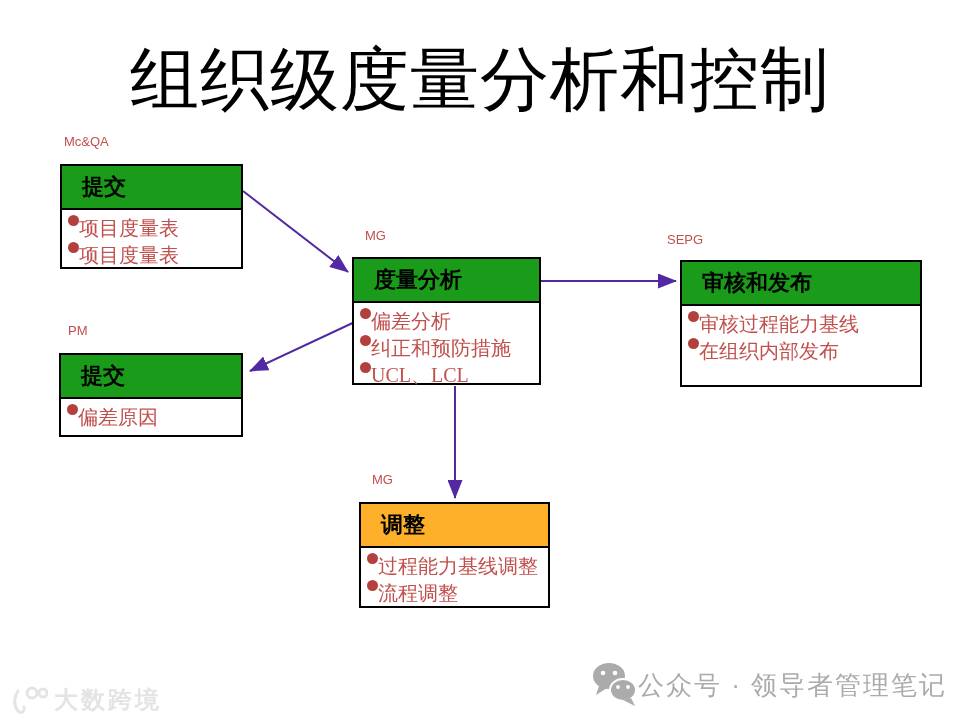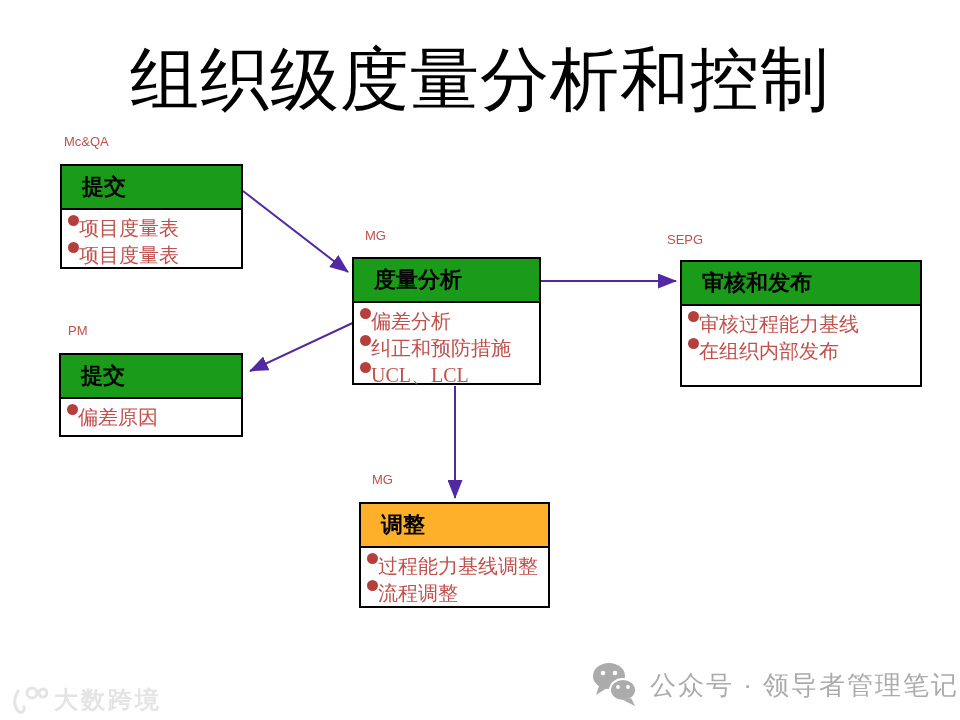--- a/index.html
+++ b/index.html
@@ -33,21 +33,21 @@
   .dot{width:11px;height:11px;border-radius:50%;background:var(--bullet);flex:0 0 11px;}
   svg.overlay{position:absolute;left:0;top:0;pointer-events:none;}
   .arrow{stroke:var(--arrow);stroke-width:2;fill:none;}
   .ah-fill{fill:var(--arrow);}
   .wm{
     position:absolute;left:10px;top:684px;display:flex;align-items:center;gap:6px;
     color:var(--watermark-gray);font-family:"Liberation Sans","DejaVu Sans",sans-serif;
     font-size:24px;font-weight:bold;letter-spacing:3px;
   }
   .credit{
-    position:absolute;left:592px;top:662px;display:flex;align-items:center;gap:12px;
+    position:absolute;left:592px;top:662px;display:flex;align-items:center;
     color:var(--footer-gray);font-family:"Liberation Sans","DejaVu Sans",sans-serif;
     font-size:26px;font-weight:400;letter-spacing:2px;
   }
 </style>
 </head>
 <body>
 
 <div class="slide">
 
   <div class="title">组织级度量分析和控制</div>

